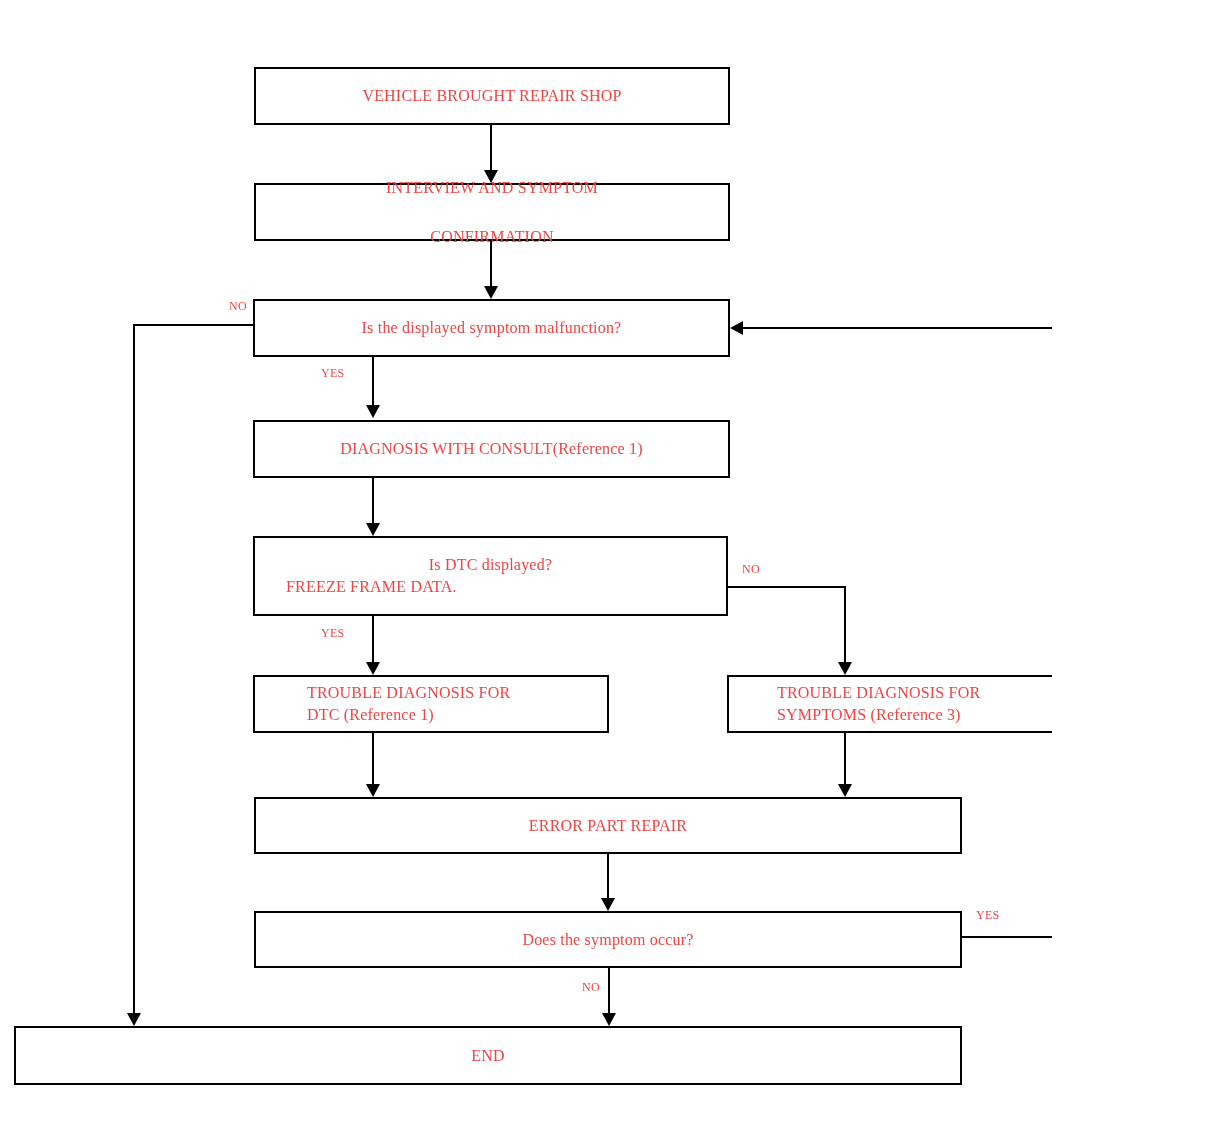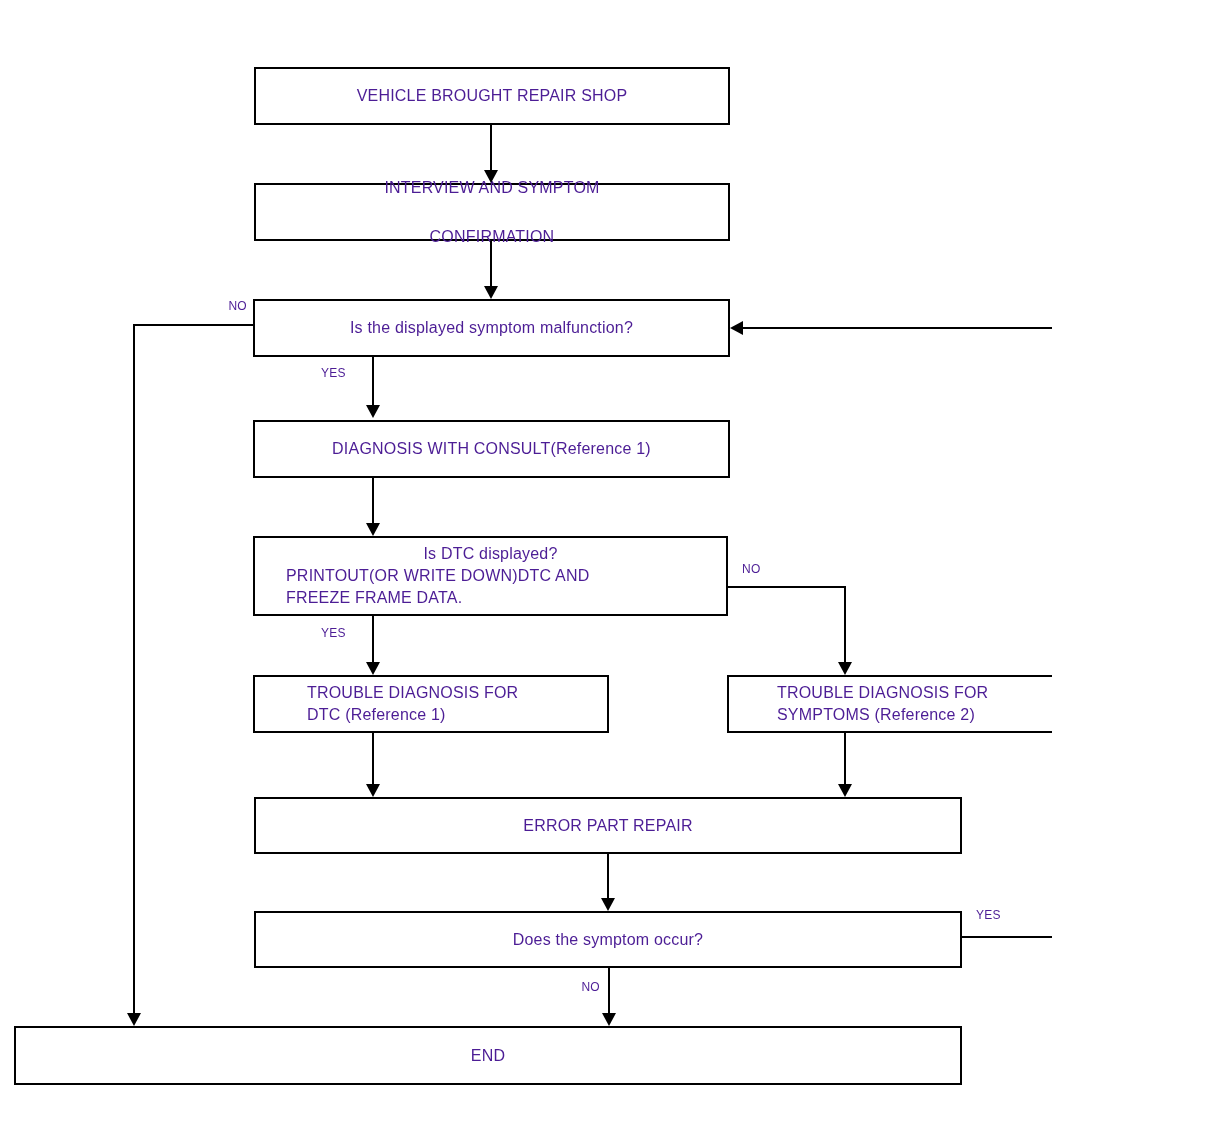--- a/index.html
+++ b/index.html
@@ -1,22 +1,22 @@
 <!DOCTYPE html>
 <html><head>
 <meta charset="utf-8">
 <style>
   html, body { margin: 0; padding: 0; background: #ffffff; }
   #canvas {
     position: relative;
     width: 1052px;
     height: 1148px;
     background: #ffffff;
-    font-family: Liberation Sans, sans-serif;
-    color: #4c1d95;
+    font-family: Liberation Serif, serif;
+    color: #ef4444;
     overflow: hidden;
   }
   .node {
     position: absolute;
     box-sizing: border-box;
     border: 2px solid #000000;
     background: #ffffff;
     display: flex;
     flex-direction: column;
     justify-content: center;
@@ -70,32 +70,31 @@
   <div class="node" style="left:253px; top:299px; width:477px; height:58px;">
     <span>Is the displayed symptom malfunction?</span>
   </div>
 
   <div class="node" style="left:253px; top:420px; width:477px; height:58px;">
     <span>DIAGNOSIS WITH CONSULT(Reference 1)</span>
   </div>
 
   <div class="node" style="left:253px; top:536px; width:475px; height:80px;">
     <span>Is DTC displayed?</span>
-    <span style="text-align:left; padding-left:62px;">PRINTOUT(OR WRITE DOWN)DTC AND</span>
     <span style="text-align:left; padding-left:62px;">FREEZE FRAME DATA.</span>
   </div>
 
   <div class="node align-left" style="left:253px; top:675px; width:356px; height:58px; padding-left:52px;">
     <span>TROUBLE DIAGNOSIS FOR</span>
     <span>DTC (Reference 1)</span>
   </div>
 
   <div class="node align-left" style="left:727px; top:675px; width:356px; height:58px; padding-left:48px;">
     <span>TROUBLE DIAGNOSIS FOR</span>
-    <span>SYMPTOMS (Reference 2)</span>
+    <span>SYMPTOMS (Reference 3)</span>
   </div>
 
   <div class="node" style="left:254px; top:797px; width:708px; height:57px;">
     <span>ERROR PART REPAIR</span>
   </div>
 
   <div class="node" style="left:254px; top:911px; width:708px; height:57px;">
     <span>Does the symptom occur?</span>
   </div>
 

